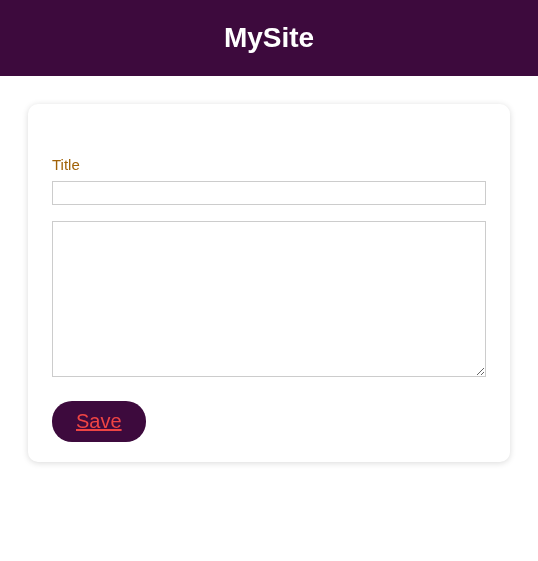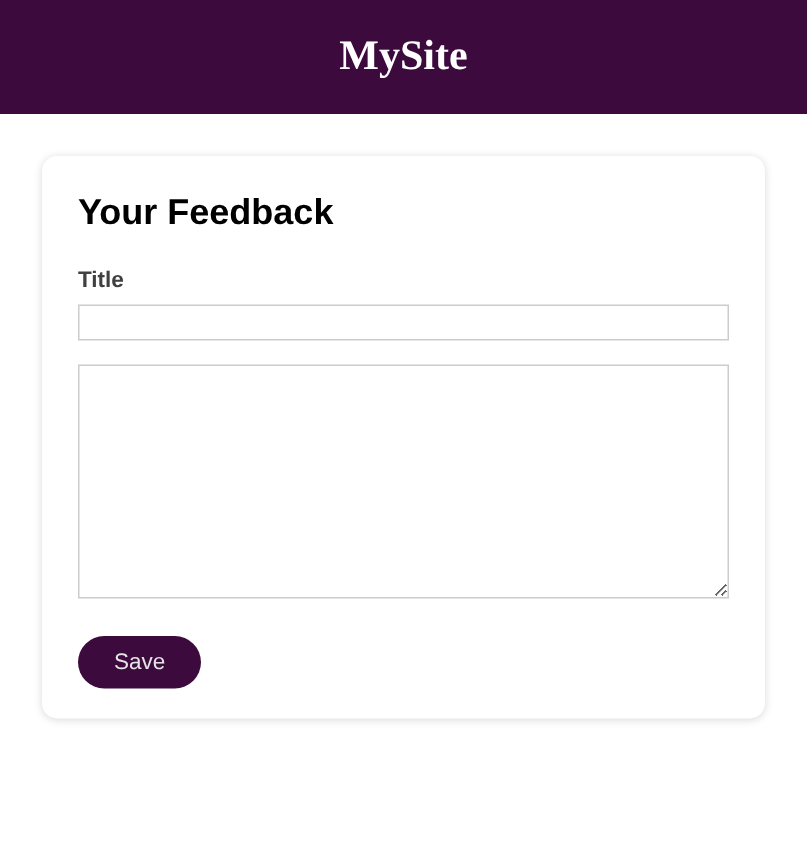--- a/index.html
+++ b/index.html
@@ -14,21 +14,20 @@
       height: 561px;
       overflow: hidden;
     }
     .header {
       background: #3d0a3d;
       color: #ffffff;
       text-align: center;
       padding: 22px 0;
       font-size: 28px;
       font-weight: bold;
-      font-family: Liberation Serif, serif;
     }
     .container {
       padding: 28px;
     }
     .card {
       background: #ffffff;
       border-radius: 10px;
       box-shadow: 0 1px 6px rgba(0,0,0,0.15);
       padding: 24px 24px 20px 24px;
     }
@@ -37,23 +36,24 @@
       font-weight: bold;
       color: #000000;
       margin-bottom: 22px;
     }
     .form-group {
       margin-bottom: 16px;
     }
     .form-label {
       display: block;
       font-size: 15px;
-      font-weight: bold;
-      color: #404040;
+      font-weight: normal;
+      color: #a16207;
       margin-bottom: 8px;
+      margin-top: 28px;
     }
     .form-input {
       width: 100%;
       border: 1px solid #cccccc;
       padding: 4px 6px;
       font-size: 14px;
       font-family: inherit;
       background: #ffffff;
       height: 24px;
     }
@@ -62,39 +62,39 @@
       border: 1px solid #cccccc;
       padding: 6px;
       font-size: 14px;
       font-family: inherit;
       background: #ffffff;
       height: 156px;
       resize: both;
     }
     .save-button {
       background: #3d0a3d;
-      color: #e5e5e5;
+      color: #ef4444;
       border: none;
       border-radius: 20px;
       padding: 9px 24px;
-      font-size: 15px;
+      font-size: 20px;
       cursor: pointer;
       margin-top: 4px;
+      text-decoration: underline;
     }
   </style>
 </head>
 <body>
 
 <div class="header">
   <span>MySite</span>
 </div>
 
 <div class="container">
   <div class="card">
-    <h2 class="card-title">Your Feedback</h2>
 
     <div class="form-group">
       <label class="form-label">Title</label>
       <input type="text" class="form-input" value="" style="">
     </div>
 
     <div class="form-group">
       <textarea class="form-textarea" style=""></textarea>
     </div>
 

